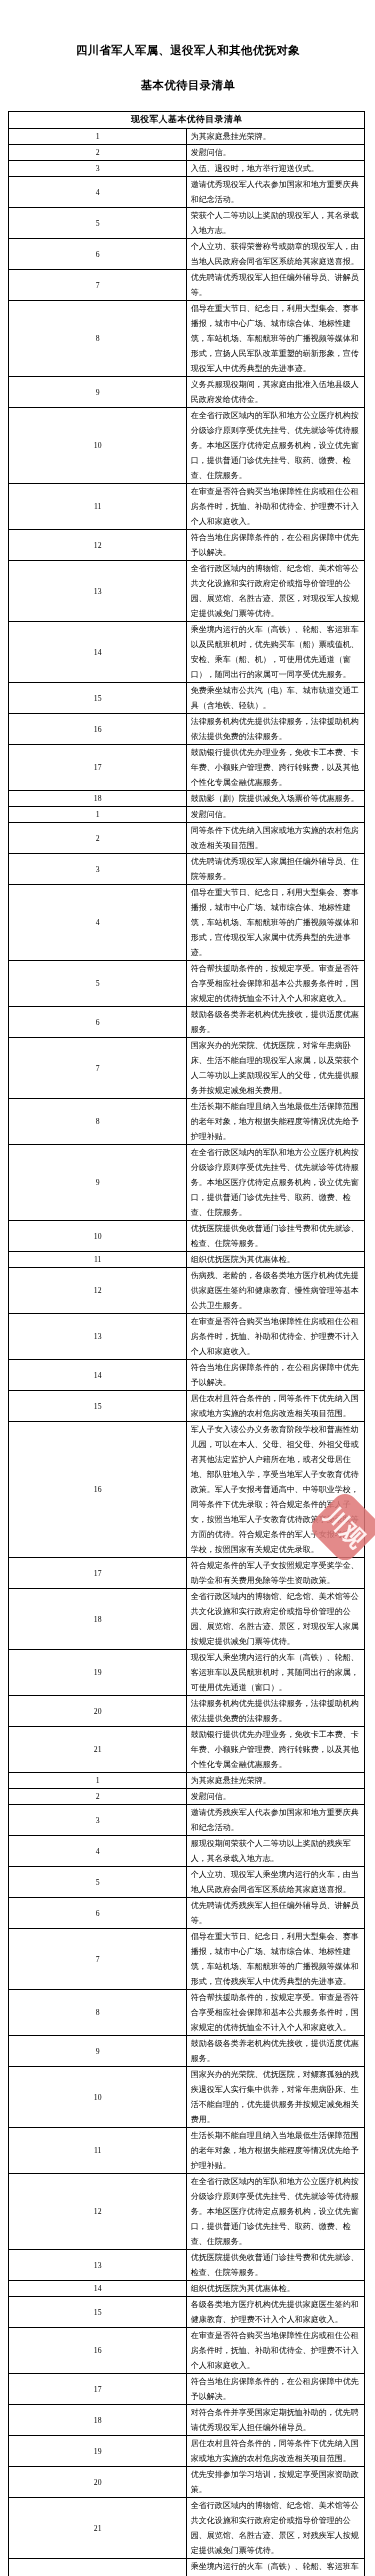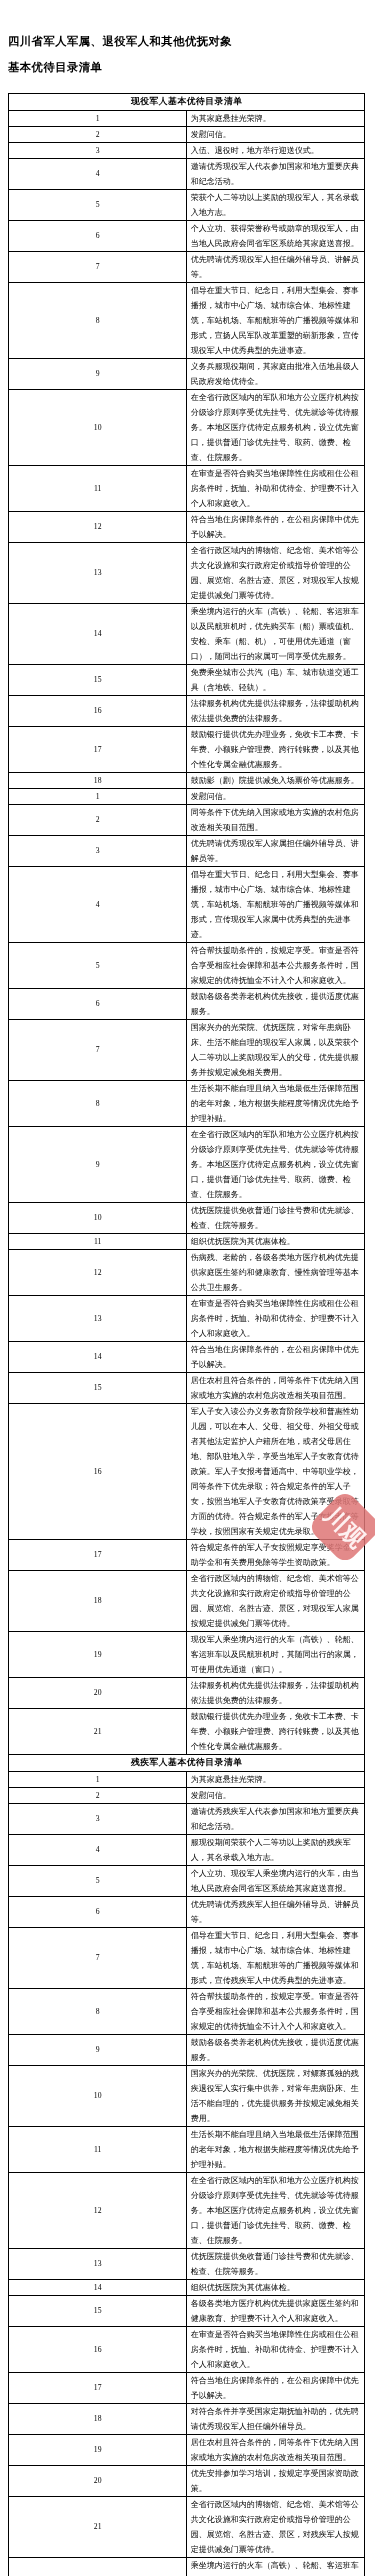--- a/index.html
+++ b/index.html
@@ -1,20 +1,20 @@
 <!DOCTYPE html>
 <html style="font-size:8.2px"><head>
 <meta charset="utf-8">
 <style>
   html,body { margin:0; padding:0; background:#ffffff; }
   body { width:376px; font-family:"Liberation Serif","DejaVu Serif",serif; color:#000; }
   .page { position:relative; width:376px; height:3045px; background:#ffffff; overflow:hidden; }
 
   .title-wrap { padding-top:25px; }
-  .doc-title { margin:8px; font-size:11.3px; line-height:17.5px; font-weight:bold;
+  .doc-title { margin:17px; text-align:center; font-size:11.3px; line-height:17.5px; font-weight:bold;
                font-family:"Liberation Serif","DejaVu Serif",serif; letter-spacing:0.5px; }
 
   table.benefits { border-collapse:collapse; table-layout:fixed; width:357px;
                    margin:16.5px 0 0 8.2px; border:1px solid #000; }
   table.benefits th.section-header {
       border:1px solid #000; padding:2px 1px; height:11.3px;
       font-family:"Liberation Sans","DejaVu Sans",sans-serif;
       font-size:8.8px; font-weight:bold; text-align:center; letter-spacing:0.5px; }
   table.benefits td { border:0.8px solid #000; vertical-align:middle; }
   td.num { width:17px; text-align:center; font-size:7.7px; padding:0; }
@@ -115,21 +115,21 @@
         <tr>
           <td class="num">1</td>
           <td class="content">发慰问信。</td>
         </tr>
         <tr>
           <td class="num">2</td>
           <td class="content">同等条件下优先纳入国家或地方实施的农村危房改造相关项目范围。</td>
         </tr>
         <tr>
           <td class="num">3</td>
-          <td class="content">优先聘请优秀现役军人家属担任编外辅导员、讲解员等。</td>
+          <td class="content">优先聘请优秀现役军人家属担任编外辅导员、住院等服务。</td>
         </tr>
         <tr>
           <td class="num">4</td>
           <td class="content">倡导在重大节日、纪念日，利用大型集会、赛事播报，城市中心广场、城市综合体、地标性建筑，车站机场、车船航班等的广播视频等媒体和形式，宣传现役军人家属中优秀典型的先进事迹。</td>
         </tr>
         <tr>
           <td class="num">5</td>
           <td class="content">符合帮扶援助条件的，按规定享受。审查是否符合享受相应社会保障和基本公共服务条件时，国家规定的优待抚恤金不计入个人和家庭收入。</td>
         </tr>
         <tr>
@@ -188,23 +188,20 @@
           <td class="num">19</td>
           <td class="content">现役军人乘坐境内运行的火车（高铁）、轮船、客运班车以及民航班机时，其随同出行的家属，可使用优先通道（窗口）。</td>
         </tr>
         <tr>
           <td class="num">20</td>
           <td class="content">法律服务机构优先提供法律服务，法律援助机构依法提供免费的法律服务。</td>
         </tr>
         <tr>
           <td class="num">21</td>
           <td class="content">鼓励银行提供优先办理业务，免收卡工本费、卡年费、小额账户管理费、跨行转账费，以及其他个性化专属金融优惠服务。</td>
-        </tr>
-        <tr>
-          <th class="section-header" colspan="2">残疾军人基本优待目录清单</th>
         </tr>
         <tr>
           <td class="num">1</td>
           <td class="content">为其家庭悬挂光荣牌。</td>
         </tr>
         <tr>
           <td class="num">2</td>
           <td class="content">发慰问信。</td>
         </tr>
         <tr>

